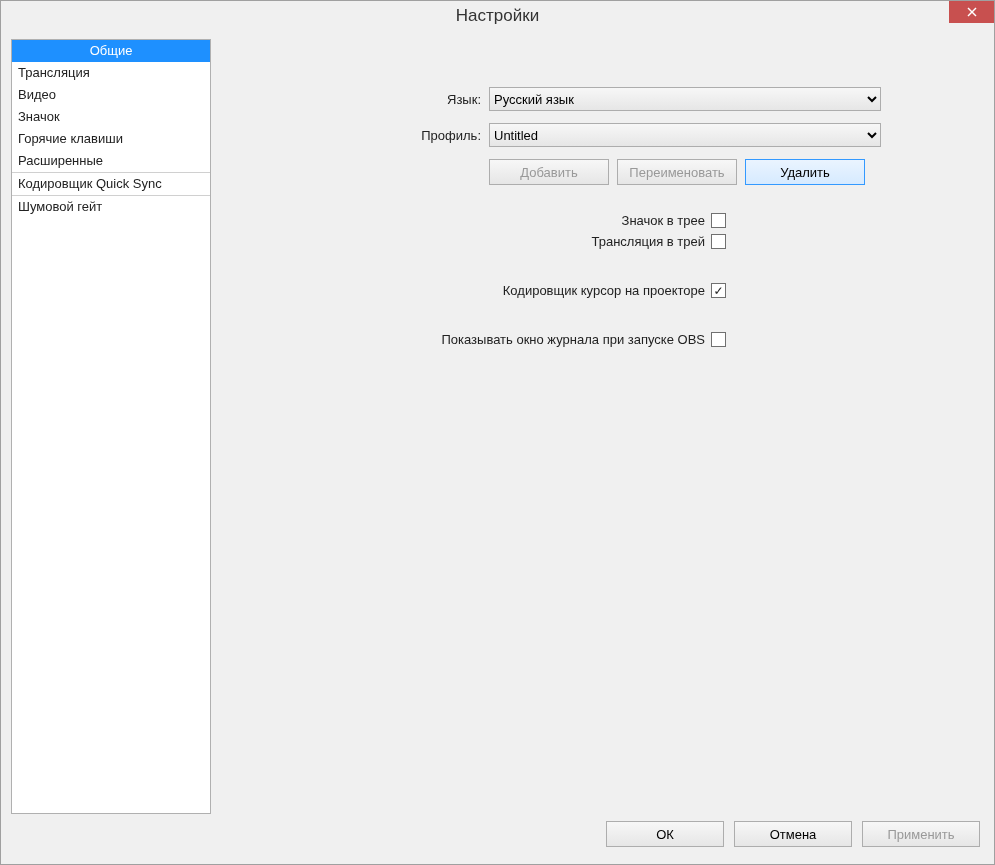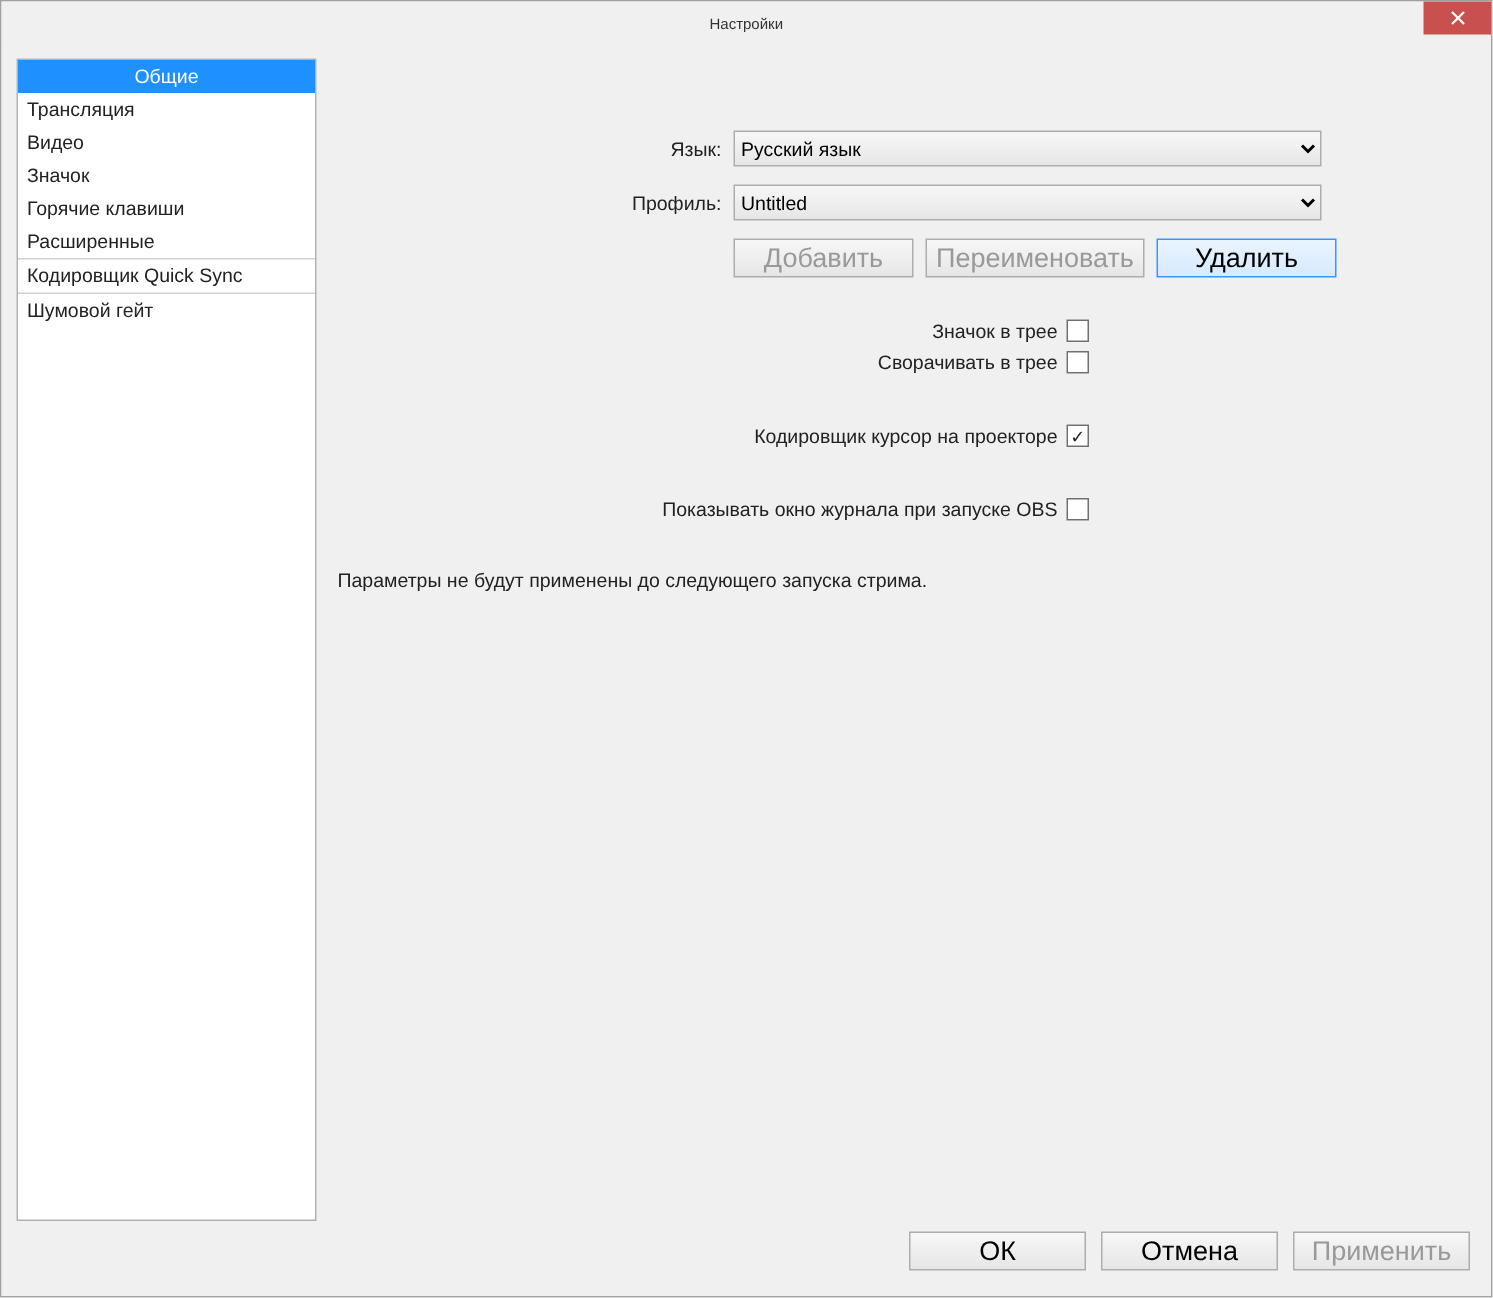--- a/index.html
+++ b/index.html
@@ -23,21 +23,21 @@
     height: 30px;
     display: flex;
     align-items: center;
     position: relative;
     background: #f0f0f0;
   }
   .titlebar-title {
     position: absolute;
     left: 50%;
     transform: translateX(-50%);
-    font-size: 10px;
+    font-size: 17px;
     color: #333;
   }
   .close-btn {
     position: absolute;
     right: 0; top: 0;
     width: 45px; height: 22px;
     background: #c8504f;
     color: #fff;
     display: flex;
     align-items: center;
@@ -112,21 +112,21 @@
   .btnrow {
     margin-left: 268px;
     display: flex;
     gap: 8px;
   }
   button.win {
     height: 26px;
     min-width: 120px;
     border: 1px solid #adadad;
     background: linear-gradient(#f7f7f7,#e6e6e6);
-    font-size: 18px;
+    font-size: 13px;
     font-family: inherit;
     cursor: pointer;
     padding: 0 6px;
   }
   button.win:disabled {
     color: #999;
     cursor: default;
   }
   button.win.selected {
     border: 1px solid #3399ff;
@@ -231,39 +231,38 @@
           <button class="win selected">Удалить</button>
         </div>
 
         <div class="spacer-block"></div>
 
         <div class="checkrow">
           <div class="clabel">Значок в трее</div>
           <div class="checkbox"></div>
         </div>
         <div class="checkrow">
-          <div class="clabel">Сворачивать в трее</div>
+          <div class="clabel">Трансляция в трей</div>
           <div class="checkbox"></div>
         </div>
 
         <div class="spacer-block"></div>
 
         <div class="checkrow">
           <div class="clabel">Кодировщик курсор на проекторе</div>
           <div class="checkbox checked"></div>
         </div>
 
         <div class="spacer-block"></div>
 
         <div class="checkrow">
           <div class="clabel">Показывать окно журнала при запуске OBS</div>
           <div class="checkbox"></div>
         </div>
 
-        <div class="hint">Параметры не будут применены до следующего запуска стрима.</div>
 
       </div>
     </div>
 
     <div class="footer">
       <button class="win">ОК</button>
       <button class="win">Отмена</button>
       <button class="win" disabled="">Применить</button>
     </div>
   </div>

